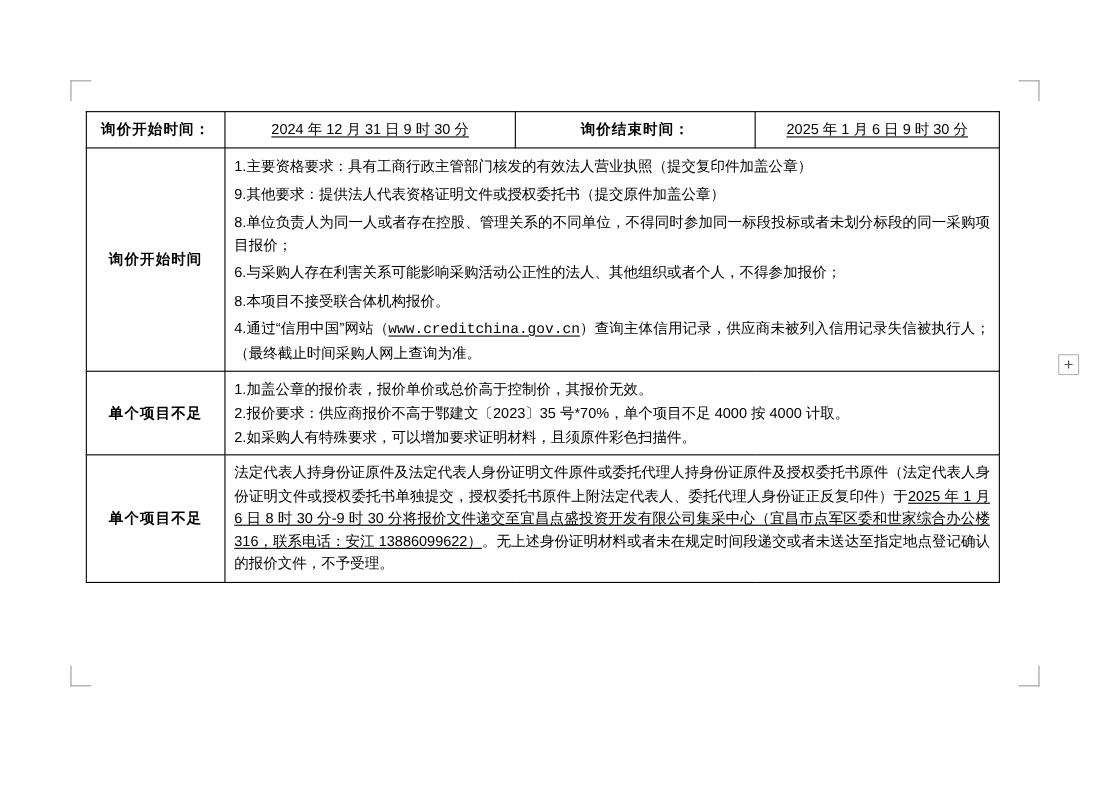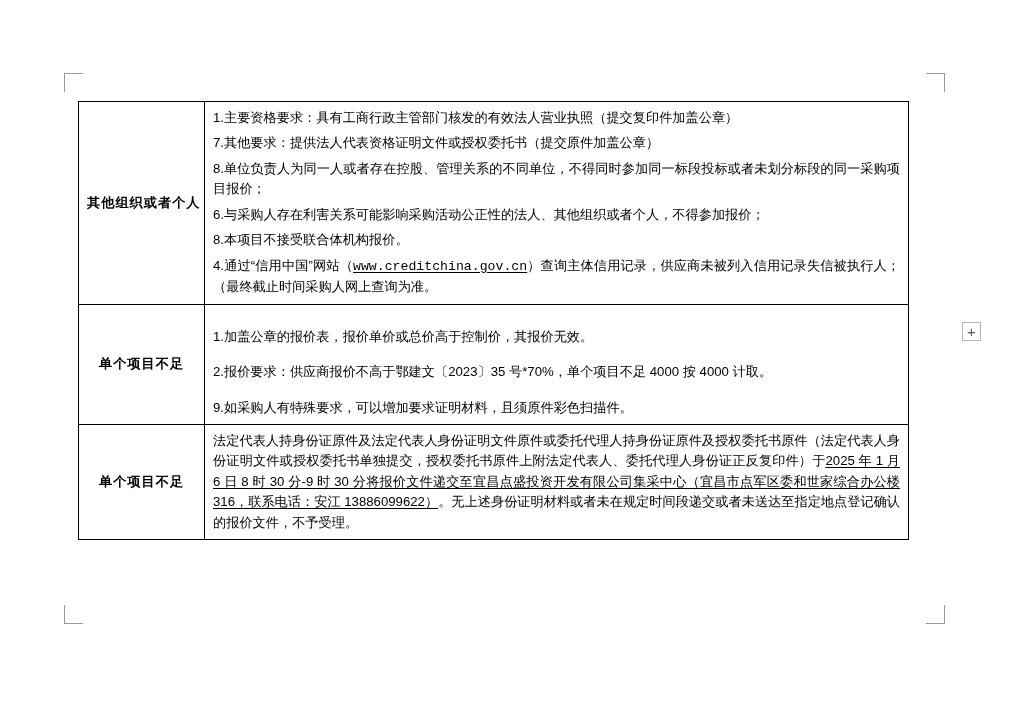--- a/index.html
+++ b/index.html
@@ -76,21 +76,21 @@
   .u {
     text-decoration: underline;
     text-underline-offset: 2px;
   }
   .mono-ul {
     font-family: Liberation Mono, monospace;
     text-decoration: underline;
     text-underline-offset: 2px;
   }
   .tight p {
-    margin: 16px 0 2px 0;
+    margin: 0 0 2px 0;
     line-height: 1.5;
   }
   .justify {
     text-align: justify;
   }
 
   
   .plus-btn {
     position: absolute;
     left: 962px;
@@ -118,36 +118,42 @@
 
 <table class="doc-table">
   <colgroup>
     <col style="width:126px">
     <col style="width:264px">
     <col style="width:218px">
     <col style="width:222px">
   </colgroup>
   <tbody>
     <tr>
-      <td class="label-cell mid">其他组织或者个人</td>
+      <td class="label-cell">询价开始时间：</td>
+      <td class="time-val"><span class="u">2024 年 12 月 31 日 9 时 30 分</span></td>
+      <td class="label-cell">询价结束时间：</td>
+      <td class="time-val"><span class="u">2025 年 1 月 6 日 9 时 30 分</span></td>
+    </tr>
+    <tr>
+      <td class="label-cell mid">询价开始时间</td>
       <td class="content-cell justify" colspan="3">
         <p>1.主要资格要求：具有工商行政主管部门核发的有效法人营业执照（提交复印件加盖公章）</p>
-        <p>7.其他要求：提供法人代表资格证明文件或授权委托书（提交原件加盖公章）</p>
+        <p>9.其他要求：提供法人代表资格证明文件或授权委托书（提交原件加盖公章）</p>
         <p>8.单位负责人为同一人或者存在控股、管理关系的不同单位，不得同时参加同一标段投标或者未划分标段的同一采购项目报价；</p>
         <p>6.与采购人存在利害关系可能影响采购活动公正性的法人、其他组织或者个人，不得参加报价；</p>
         <p>8.本项目不接受联合体机构报价。</p>
         <p><span>4.通过</span><span>“信用中国”</span><span>网站（</span><span class="mono-ul">www.creditchina.gov.cn</span><span>）查询主体信用记录，供应商未被列入信用记录失信被执行人；（最终截止时间采购人网上查询为准。</span></p>
       </td>
     </tr>
     <tr>
       <td class="label-cell mid">单个项目不足</td>
       <td class="content-cell tight justify" colspan="3">
         <p>1.加盖公章的报价表，报价单价或总价高于控制价，其报价无效。</p>
         <p>2.报价要求：供应商报价不高于鄂建文〔2023〕35 号*70%，单个项目不足 4000 按 4000 计取。</p>
-        <p>9.如采购人有特殊要求，可以增加要求证明材料，且须原件彩色扫描件。</p>
+        <p>2.如采购人有特殊要求，可以增加要求证明材料，且须原件彩色扫描件。</p>
       </td>
     </tr>
     <tr>
       <td class="label-cell mid">单个项目不足</td>
       <td class="content-cell justify" colspan="3">
         <p><span>法定代表人持身份证原件及法定代表人身份证明文件原件或委托代理人持身份证原件及授权委托书原件（法定代表人身份证明文件或授权委托书单独提交，授权委托书原件上附法定代表人、委托代理人身份证正反复印件）于</span><span class="u">2025 年 1 月 6 日 8 时 30 分-9 时 30 分</span><span class="u">将报价文件递交至宜昌点盛投资开发有限公司集采中心（宜昌市点军区委和世家综合办公楼 316，联系电话：安江 13886099622）</span><span>。无上述身份证明材料或者未在规定时间段递交或者未送达至指定地点登记确认的报价文件，不予受理。</span></p>
       </td>
     </tr>
   </tbody>
 </table>

